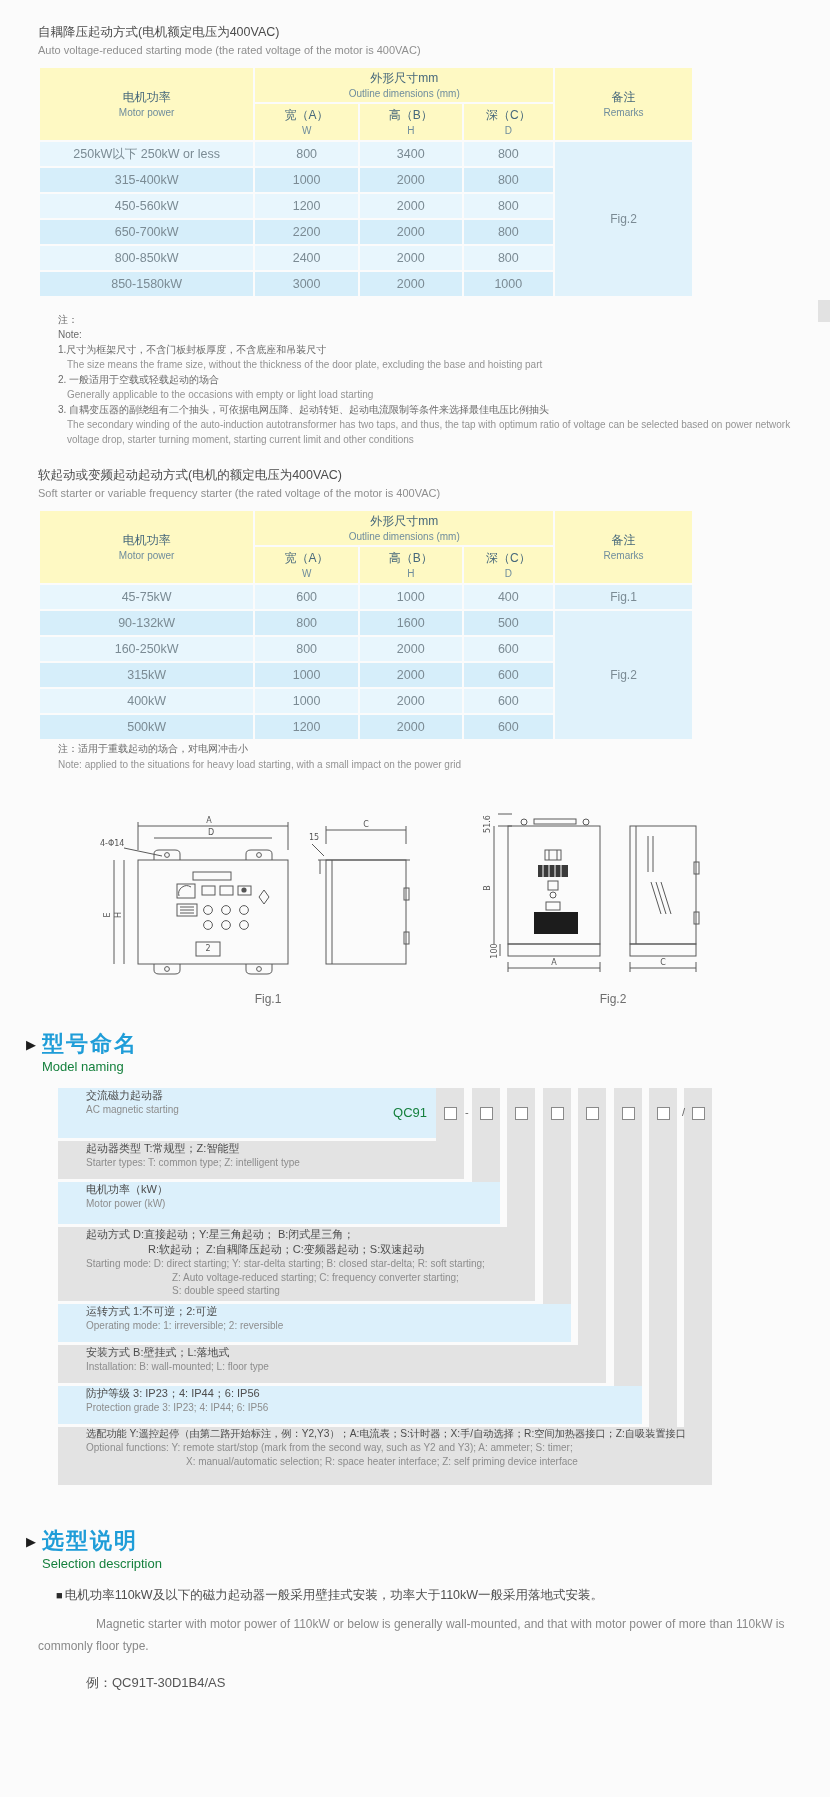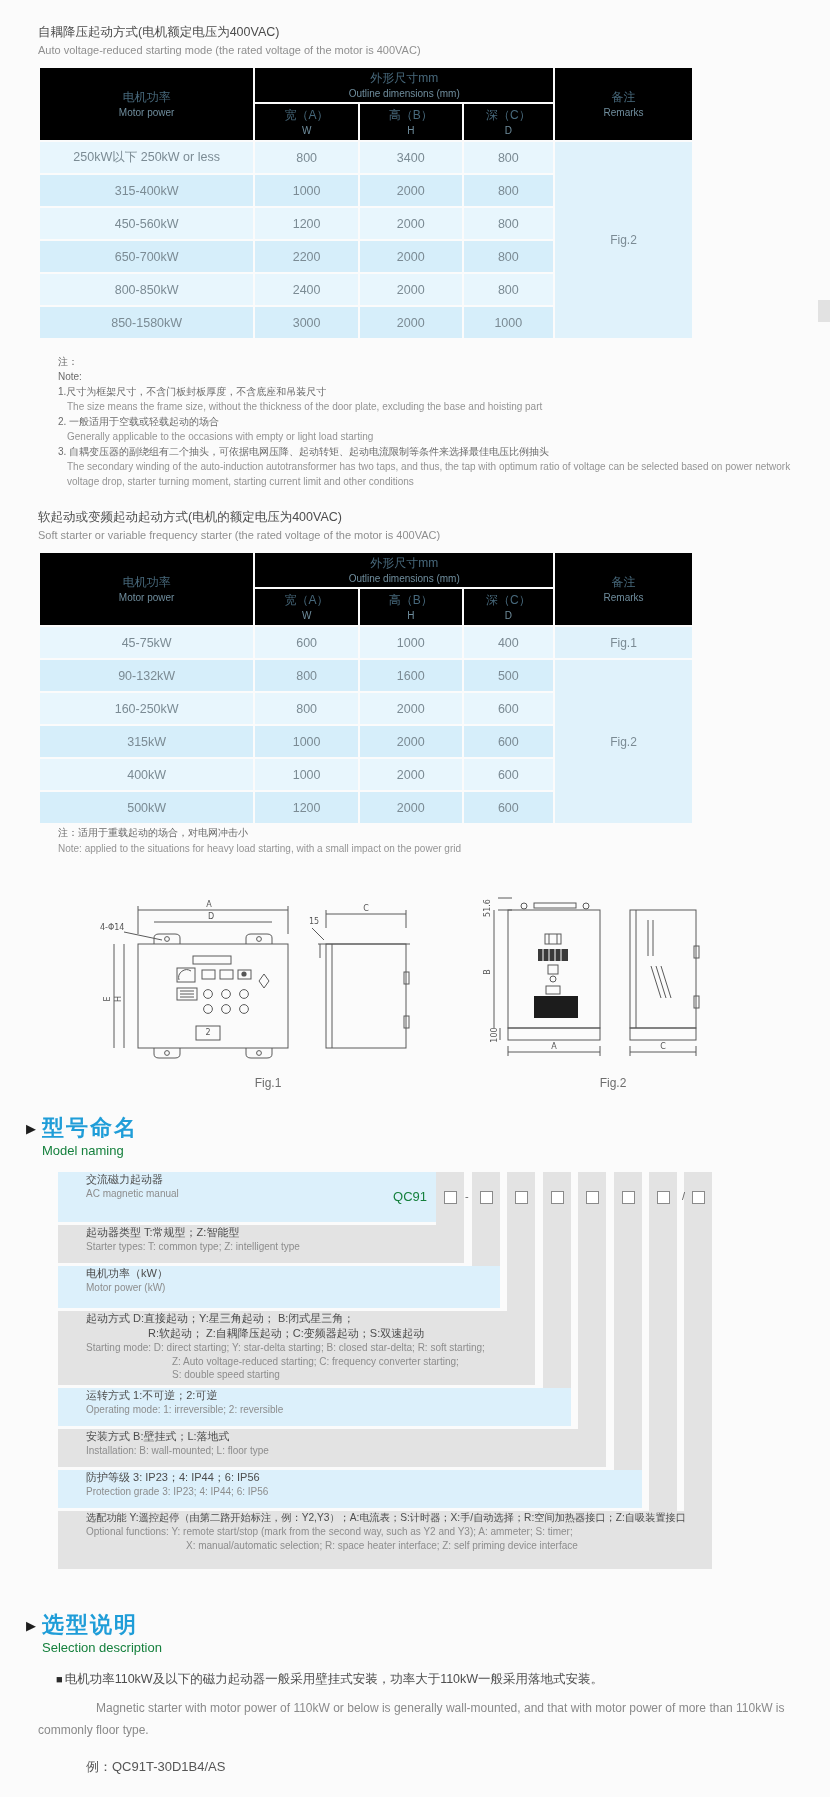--- a/index.html
+++ b/index.html
@@ -14,26 +14,26 @@
   .sec-title{margin-bottom:8px;}
 
   
   table.dim{border-collapse:separate;border-spacing:2px;table-layout:fixed;width:656px;}
   table.dim col.c-power{width:212px;}
   table.dim col.c-w{width:102px;}
   table.dim col.c-h{width:101px;}
   table.dim col.c-d{width:89px;}
   table.dim col.c-r{width:136px;}
   table.dim th,table.dim td{padding:0;text-align:center;vertical-align:middle;font-weight:normal;}
-  .hd{background:#000000;}
+  .hd{background:#fef9c3;}
   .hd .zh{font-size:12px;color:#47687b;line-height:1.35;}
   .hd .en{font-size:10px;color:#6f8d9d;line-height:1.3;}
   th.h-outline{height:34px;}
   th.h-sub{height:36px;}
-  tr.dr{height:31px;}
+  tr.dr{height:24px;}
   tr.dr:nth-child(odd) td{background:#e8f6fd;}
   tr.dr:nth-child(even) td{background:#d6eefa;}
   td.num,td.pw{font-size:12.5px;color:#7b8b94;}
   td.rmk{background:#e0f2fb !important;font-size:12px;color:#7b8b94;}
 
   
   .notes{margin:14px 0 20px 20px;}
   .notes .n-zh{font-size:10px;color:#6b6b6b;line-height:1.5;}
   .notes .n-en{font-size:10px;color:#949494;line-height:1.5;padding-left:9px;}
   .note-line{margin-top:0;margin-left:20px;}
@@ -404,21 +404,21 @@
     <div class="strip" style="left:413.5px;height:94px"></div>
     <div class="strip" style="left:449px;height:139px"></div>
     <div class="strip" style="left:484.5px;height:216px"></div>
     <div class="strip" style="left:520px;height:257px"></div>
     <div class="strip" style="left:555.5px;height:298px"></div>
     <div class="strip" style="left:591px;height:339px"></div>
     <div class="strip" style="left:626px;height:339px"></div>
 
     <div class="m-row bg-blue" style="top:0;height:50px;width:378px">
       <div class="zh">交流磁力起动器</div>
-      <div class="en">AC magnetic manual</div>
+      <div class="en">AC magnetic starting</div>
       <div class="qc-code">QC91</div>
     </div>
     <span class="code-box" style="left:386px"></span>
     <span class="code-pre" style="left:407px">-</span>
     <span class="code-box" style="left:421.5px"></span>
     <span class="code-box" style="left:457px"></span>
     <span class="code-box" style="left:492.5px"></span>
     <span class="code-box" style="left:528px"></span>
     <span class="code-box" style="left:563.5px"></span>
     <span class="code-box" style="left:599px"></span>

